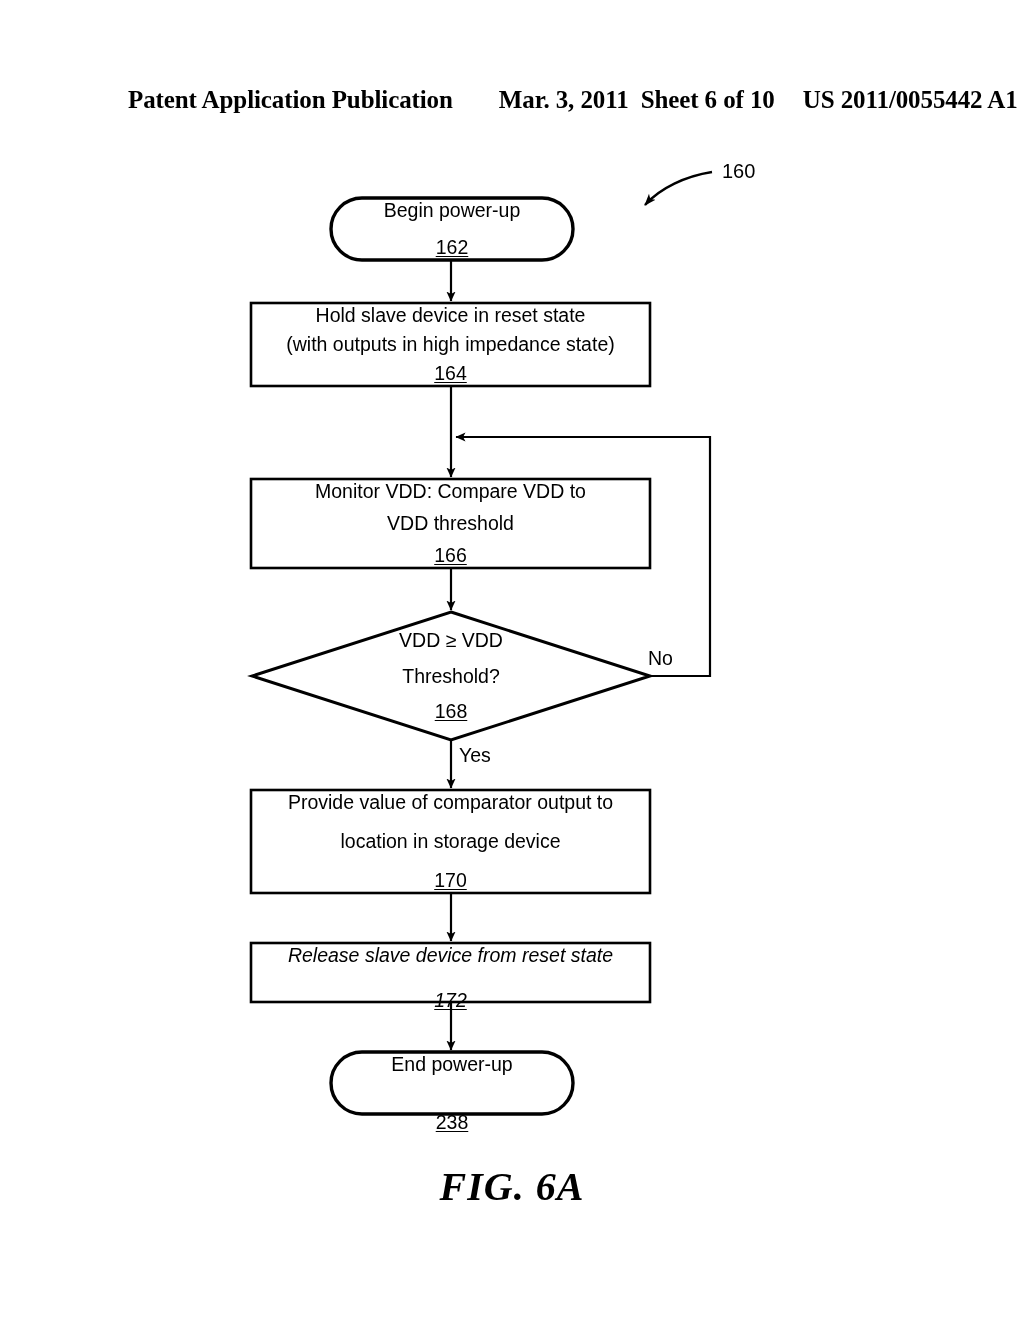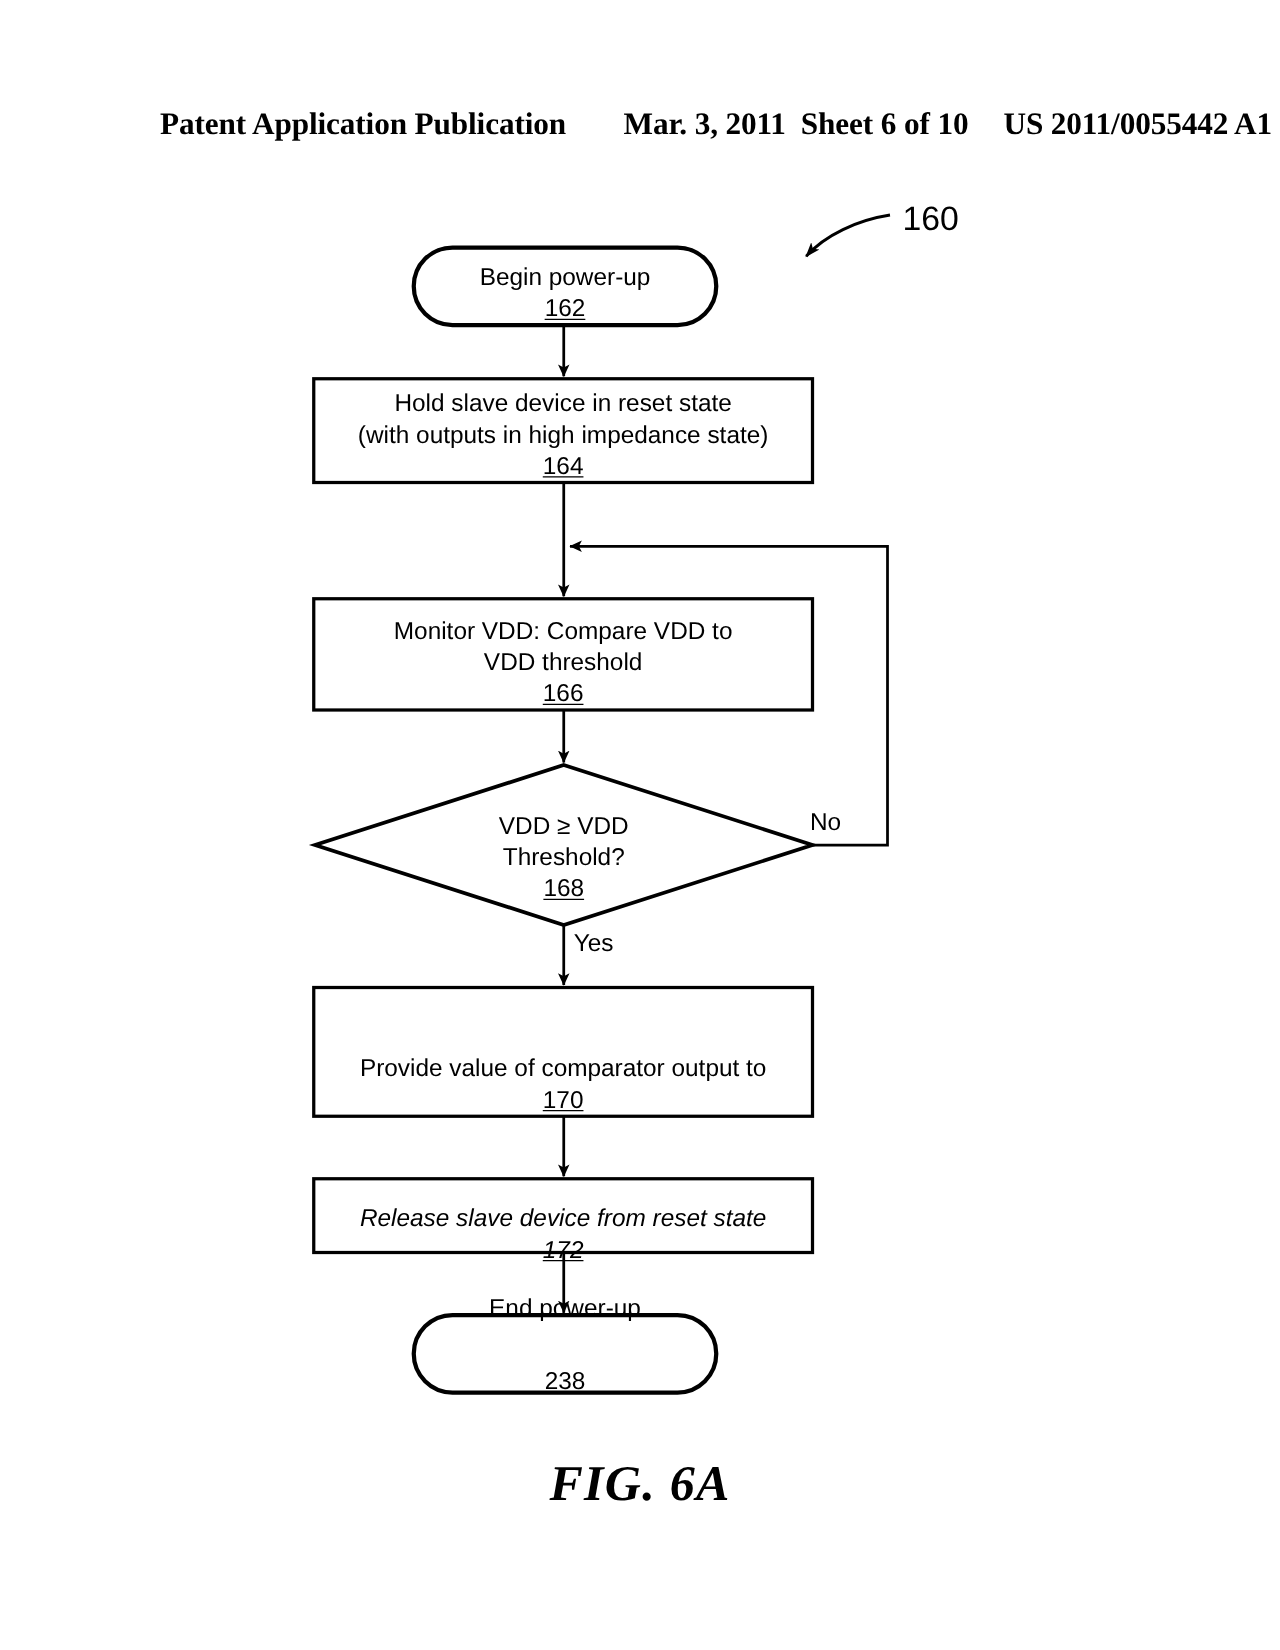--- a/index.html
+++ b/index.html
@@ -53,21 +53,21 @@
     height: 1320px;
     overflow: visible;
   }
 
   
   .node-text {
     position: absolute;
     display: flex;
     flex-direction: column;
     align-items: center;
-    justify-content: flex-end;
+    justify-content: space-between;
     text-align: center;
     font-family: "Liberation Sans", sans-serif;
     font-size: 19.5px;
     line-height: 25px;
     color: #000;
     pointer-events: none;
   }
   .node-text .ln { white-space: nowrap; }
   .ref-num {
     text-decoration: underline;
@@ -80,21 +80,21 @@
     font-family: "Liberation Sans", sans-serif;
     font-size: 19.5px;
     line-height: 22px;
     color: #000;
   }
 
   
   .callout-num {
     position: absolute;
     font-family: "Liberation Sans", sans-serif;
-    font-size: 27px;
+    font-size: 20px;
     color: #000;
   }
 
   
   .fig-caption {
     position: absolute;
     left: 0;
     top: 1163px;
     width: 1024px;
     text-align: center;
@@ -180,20 +180,21 @@
   </div>
 
   <div class="node-text" style="left:301px; top:628px; width:300px; height:96px;">
     <span class="ln">VDD  ≥ VDD</span>
     <span class="ln">Threshold?</span>
     <span class="ln ref-num">168</span>
   </div>
 
   <div class="node-text" style="left:251px; top:790px; width:399px; height:103px;">
     <span class="ln">Provide value of comparator output to</span>
+    <span class="ln">location in storage device</span>
     <span class="ln ref-num">170</span>
   </div>
 
   <div class="node-text" style="left:251px; top:943px; width:399px; height:70px;font-style:italic;">
     <span class="ln">Release slave device from reset state</span>
     <span class="ln ref-num">172</span>
   </div>
 
   <div class="node-text" style="left:331px; top:1052px; width:242px; height:66px;gap:33px;">
     <span class="ln">End power-up</span>

